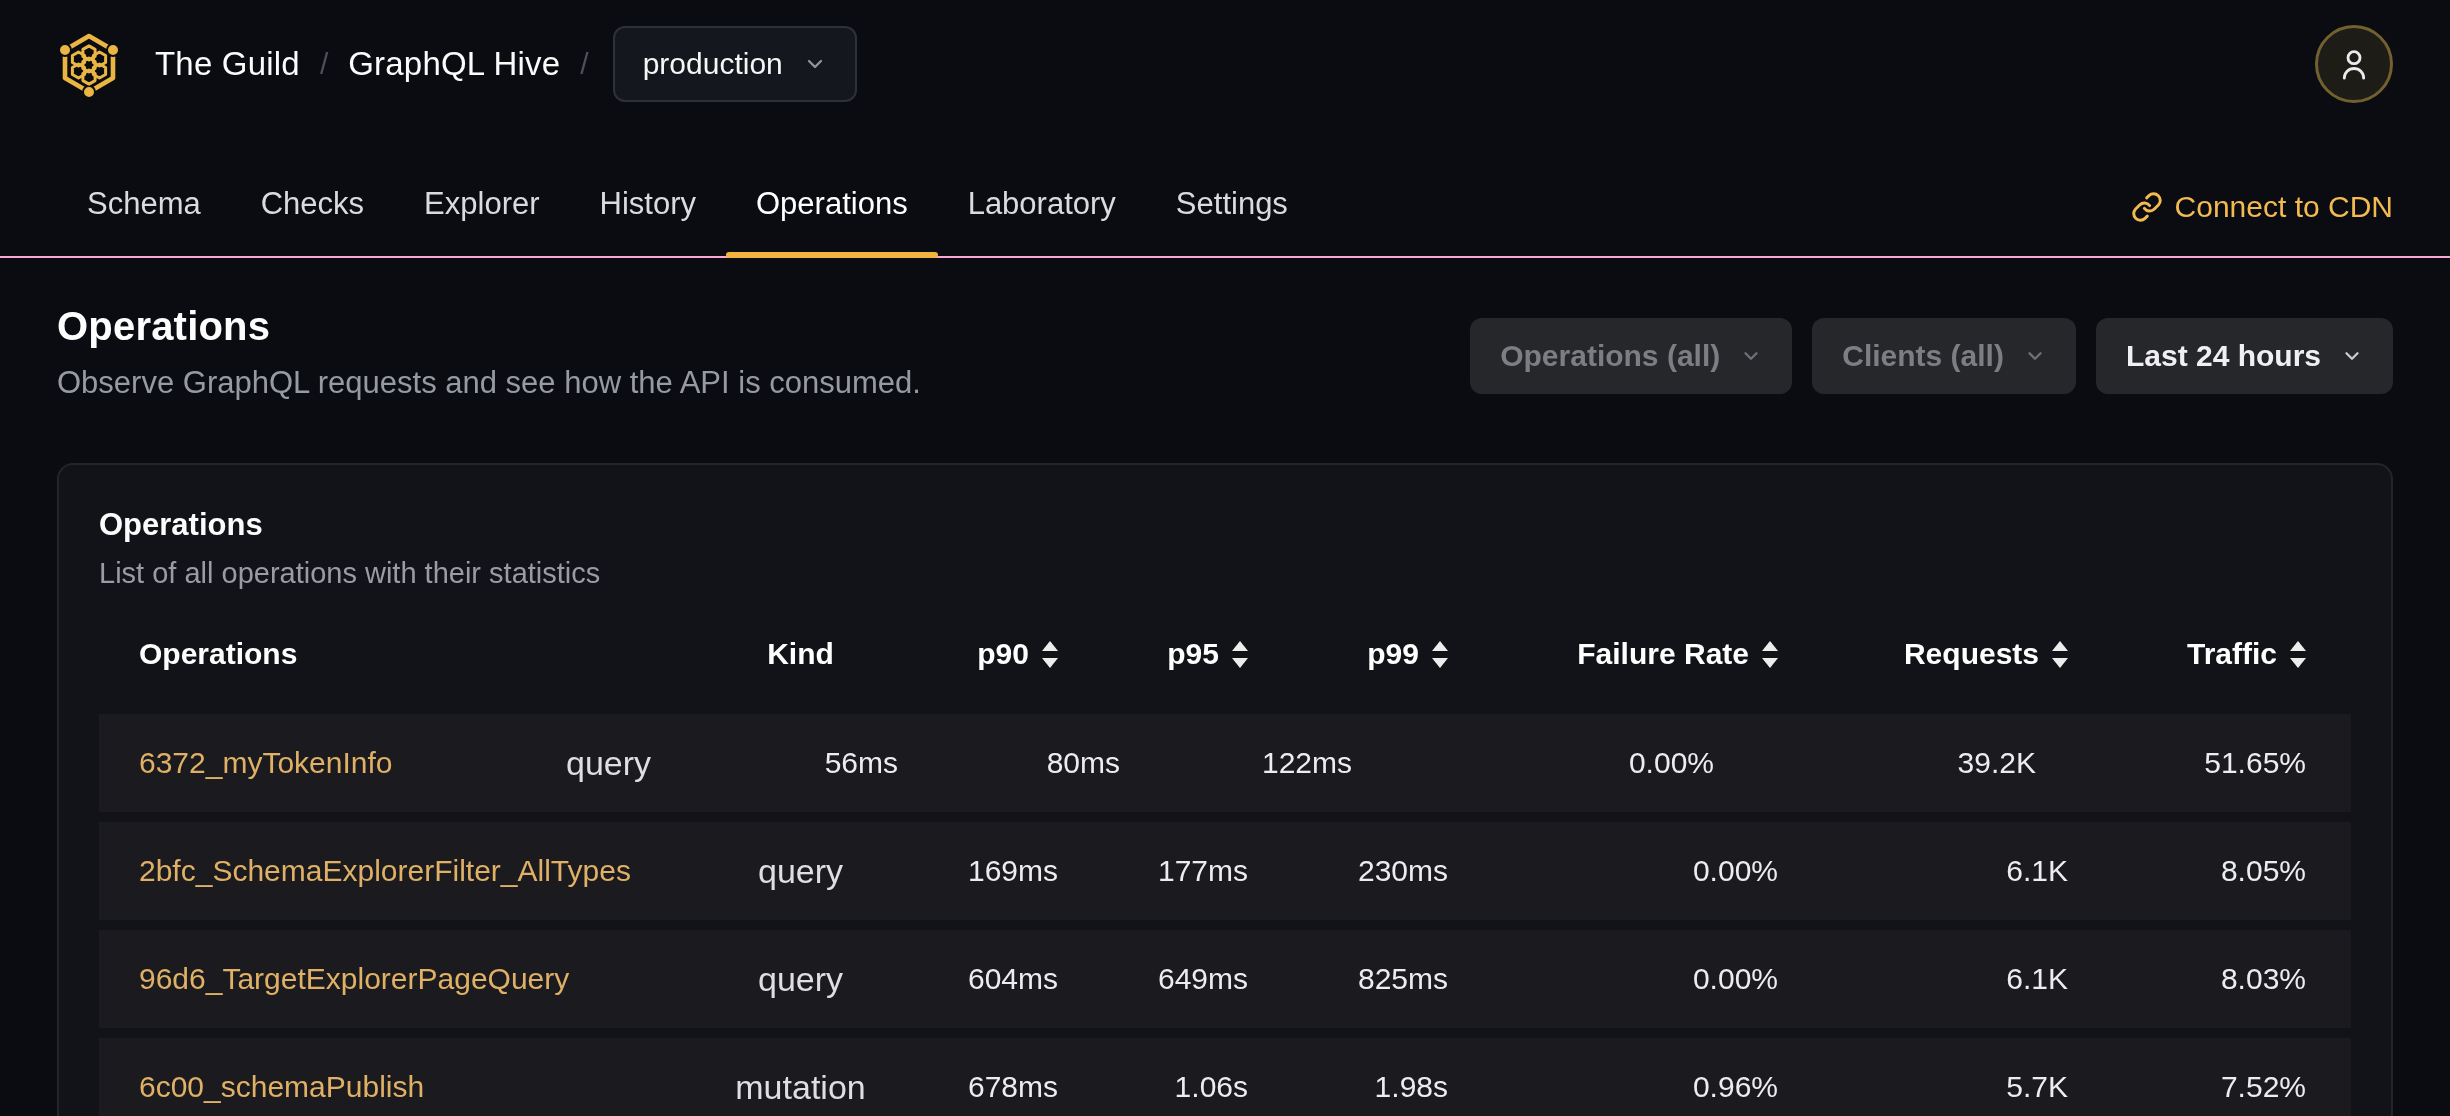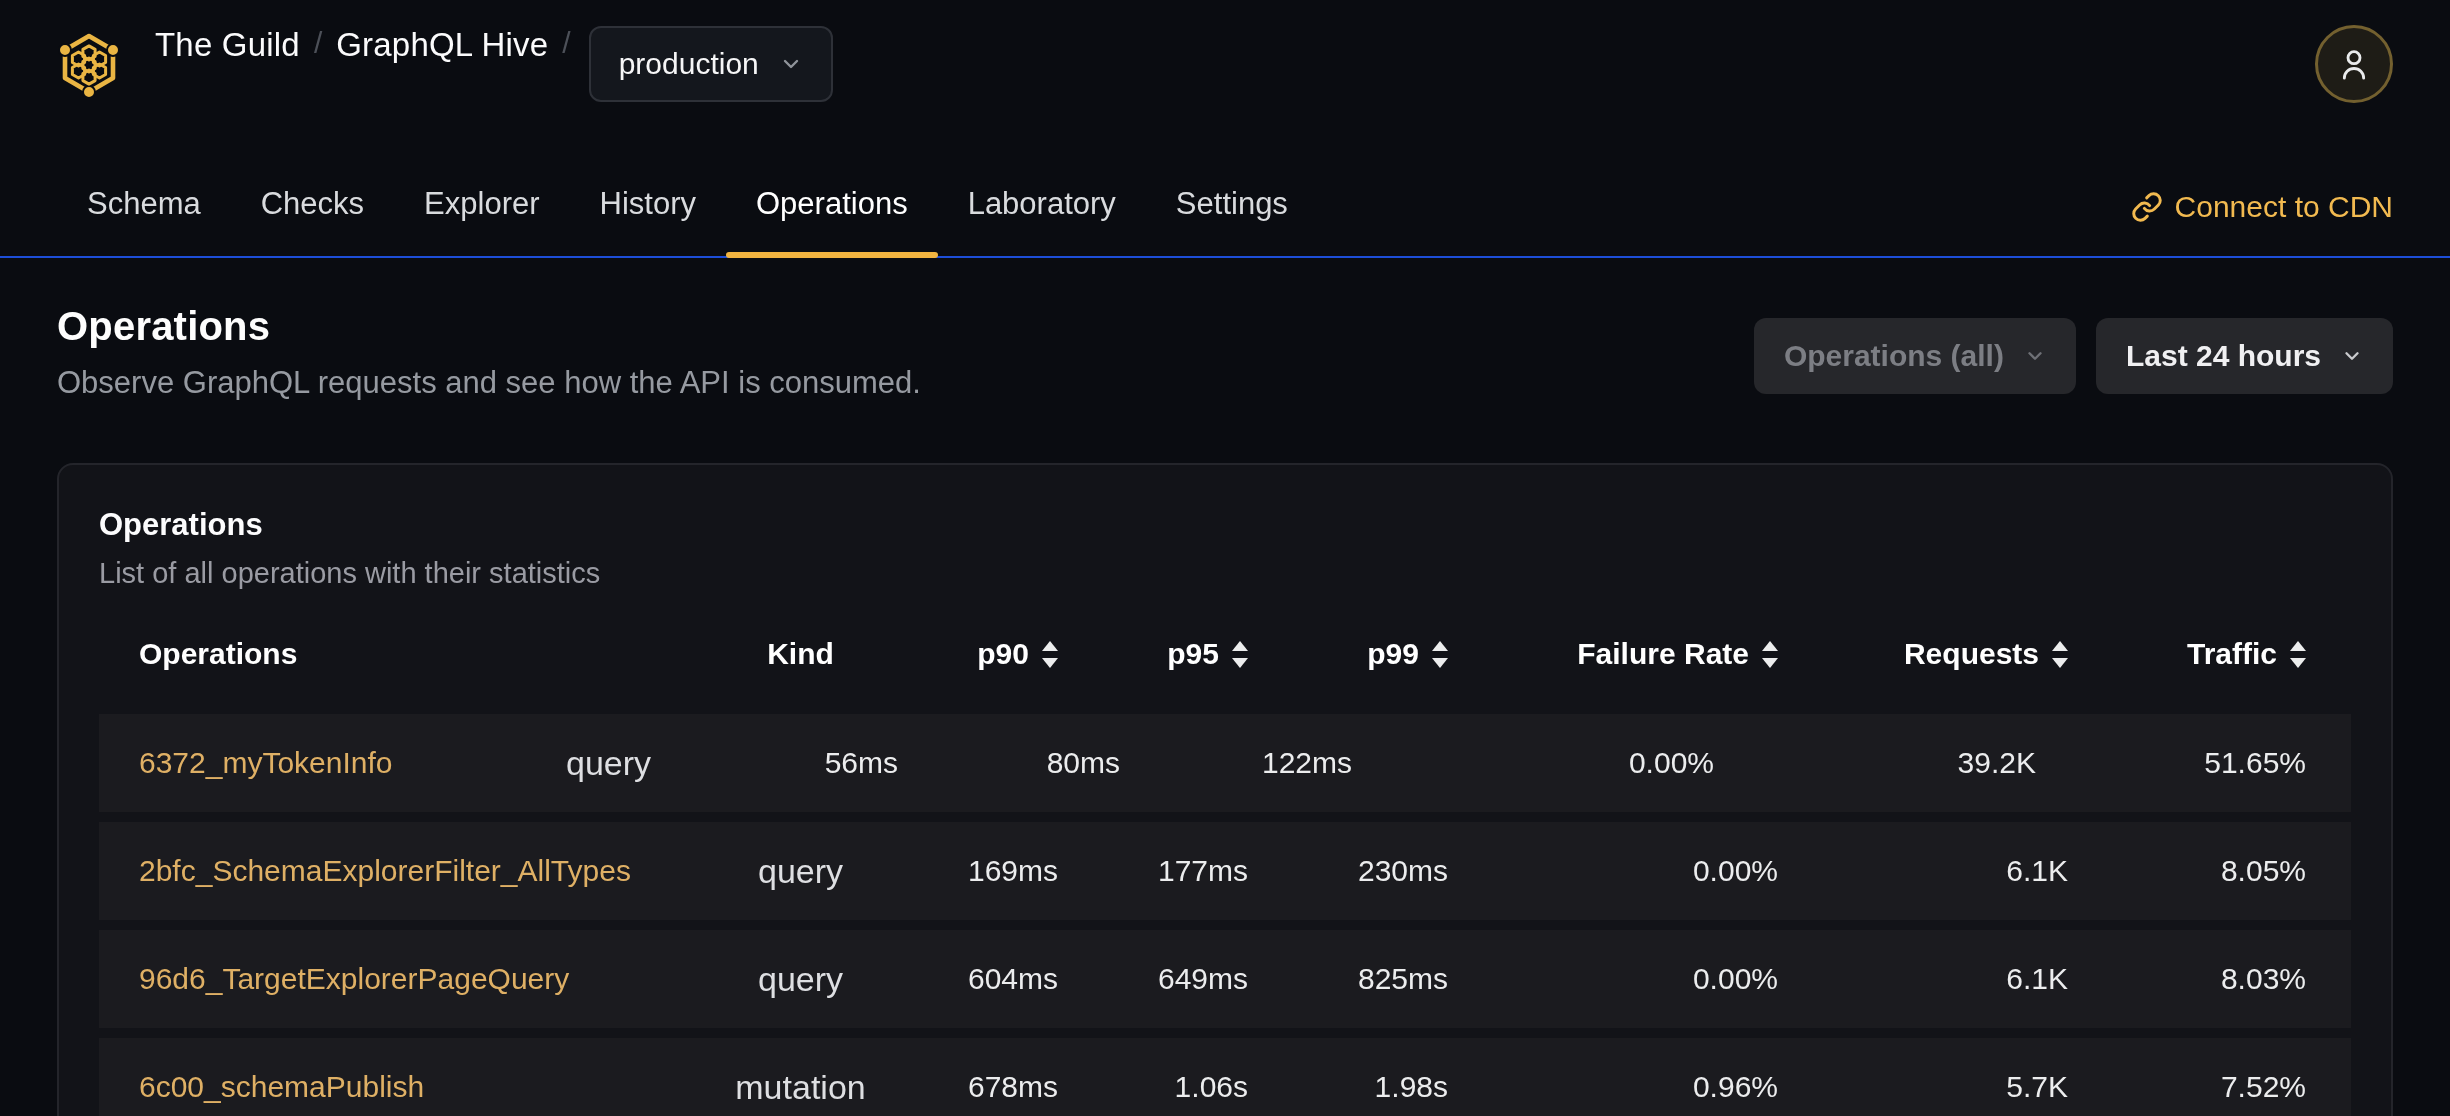--- a/index.html
+++ b/index.html
@@ -12,42 +12,42 @@
   }
 
   
   .topbar {
     height:128px;
     padding:0 57px;
     display:flex; align-items:center; justify-content:space-between;
   }
   .topbar-left { display:flex; align-items:center; gap:34px; }
   .logo-link { display:flex; align-items:center; cursor:pointer; }
-  .crumbs { display:flex; gap:14px; }
+  .crumbs { display:flex; align-items:center; gap:20px; }
   .crumb { font-size:33px; font-weight:500; color:#fbfbfc; letter-spacing:.2px; cursor:pointer; }
   .crumb-sep { font-size:30px; color:#4c5058; font-weight:400; }
   .target-select {
     display:flex; align-items:center; gap:20px;
     height:76px; padding:16px 28px; margin-left:4px;
     background:#14171d; border:2px solid #2e3138; border-radius:12px;
     font-size:30px; color:#f6f6f7; cursor:pointer;
   }
   .avatar {
     width:78px; height:78px; border-radius:50%;
     background:#1e1c16; border:3px solid #73602f;
     display:flex; align-items:center; justify-content:center;
     cursor:pointer; flex:none;
   }
 
   
   .navbar {
     padding:0 57px;
     height:130px;
     display:flex; align-items:flex-end; justify-content:space-between;
-    border-bottom:2px solid #1d4ed8;
+    border-bottom:2px solid #f9a8d4;
   }
   .tabs { display:flex; align-items:flex-end; }
   .tab {
     position:relative;
     padding:0 30px 34px;
     font-size:31px; color:#d9dbde; cursor:pointer; white-space:nowrap;
   }
   .tab.active { color:#ffffff; font-weight:500; }
   .tab.active::after {
     content:""; position:absolute; left:0; right:0; bottom:-2px;
@@ -189,20 +189,28 @@
 
 <main>
   <div class="page-head">
     <div>
       <h1 class="page-title">Operations</h1>
       <p class="page-subtitle">Observe GraphQL requests and see how the API is consumed.</p>
     </div>
     <div class="filters">
       <button class="filter-btn muted">
         <span>Operations (all)</span>
+        <span style="display:flex;">
+          <svg width="22" height="22" viewBox="0 0 24 24" fill="none" stroke="#6e7076" stroke-width="2.6" stroke-linecap="round" stroke-linejoin="round">
+              <polyline points="6 9 12 15 18 9"></polyline>
+            </svg>
+        </span>
+      </button>
+      <button class="filter-btn muted">
+        <span>Clients (all)</span>
         <span style="display:flex;">
           <svg width="22" height="22" viewBox="0 0 24 24" fill="none" stroke="#6e7076" stroke-width="2.6" stroke-linecap="round" stroke-linejoin="round">
               <polyline points="6 9 12 15 18 9"></polyline>
             </svg>
         </span>
       </button>
       <button class="filter-btn lit">
         <span>Last 24 hours</span>
         <span style="display:flex;">
           <svg width="22" height="22" viewBox="0 0 24 24" fill="none" stroke="#c9cacd" stroke-width="2.6" stroke-linecap="round" stroke-linejoin="round">

